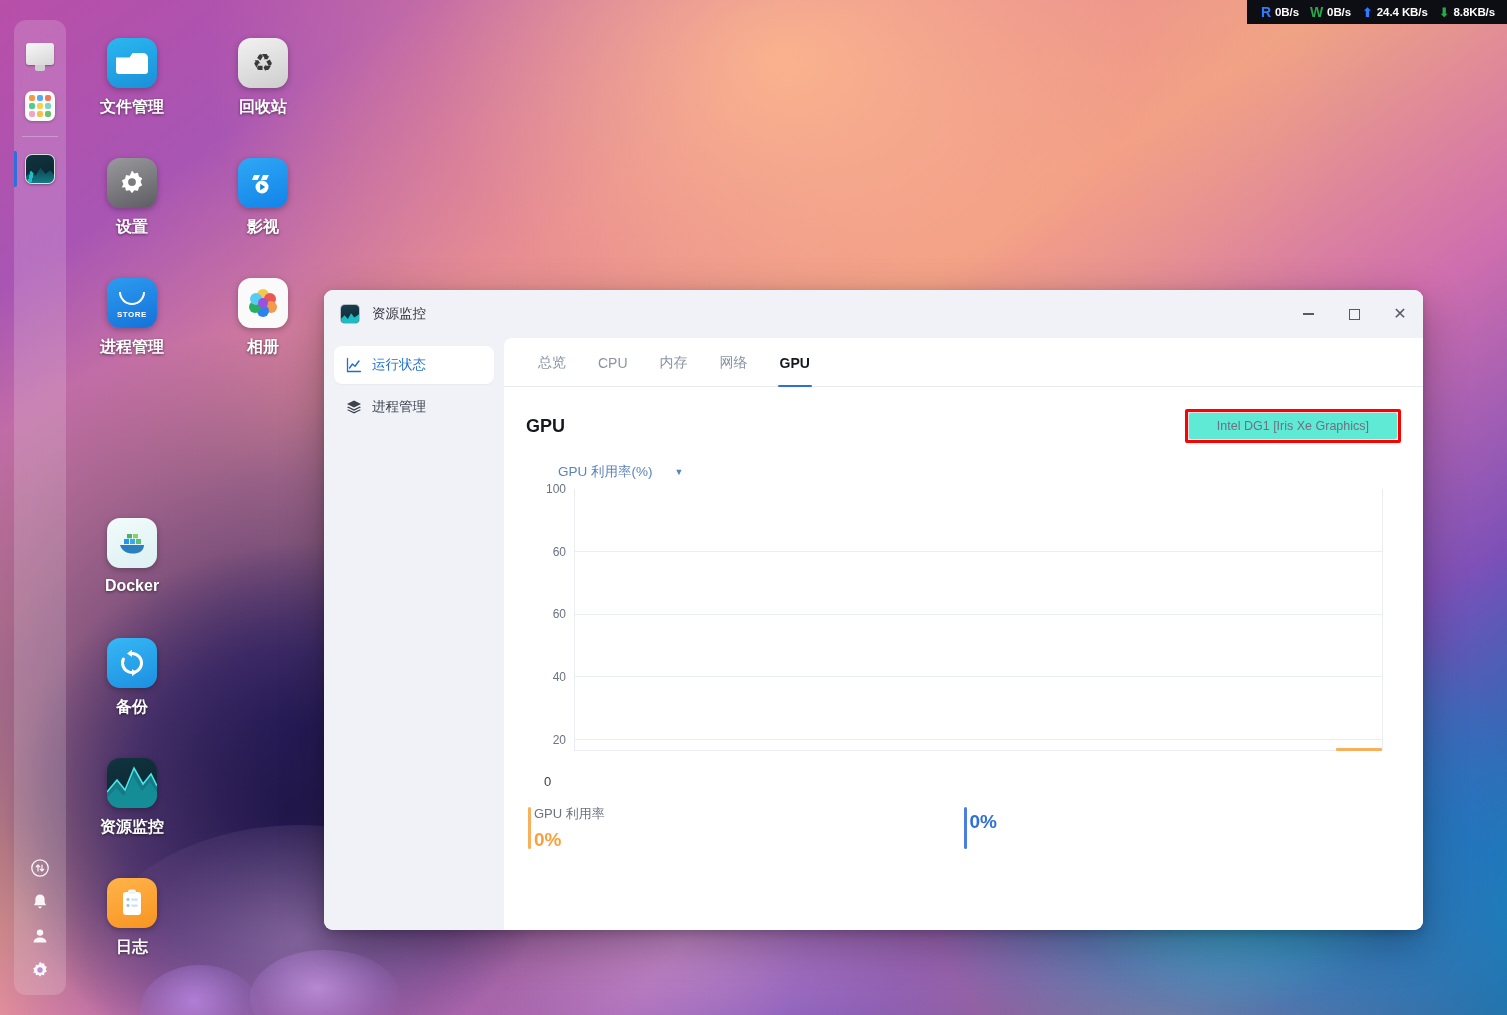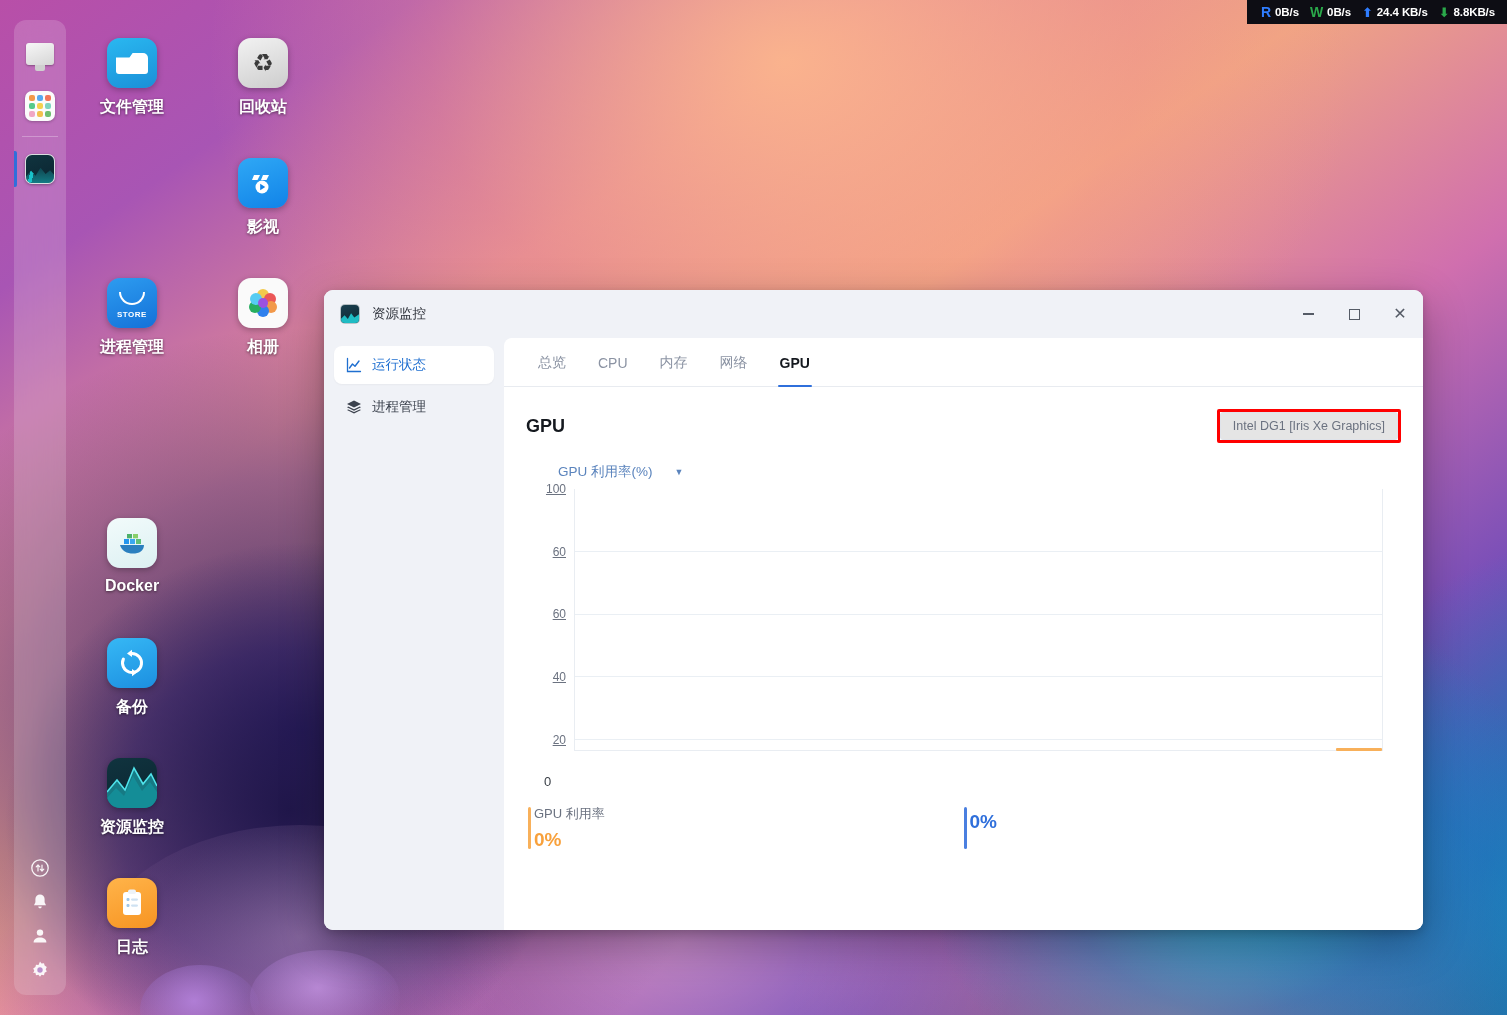--- a/index.html
+++ b/index.html
@@ -289,24 +289,24 @@
   #panel-head { display: flex; align-items: center; }
   #panel-title { font-size: 18px; font-weight: bold; color: #15191f; }
   #gpu-select-wrap {
     margin-left: auto;
     border: 3px solid #ff0000;
     border-radius: 2px;
     padding: 0;
     display: inline-flex;
   }
   #gpu-select {
-    background: #e5e5e5;
+    background: #5eead4;
     border: 1px solid #dfe3ea;
     border-radius: 3px;
-    padding: 6px 12px;
+    padding: 6px 28px;
     font-size: 12.5px;
     color: #6b7280;
     white-space: nowrap;
   }
 
   #chart-legend-row {
     margin-top: 20px; margin-left: 32px;
     display: flex; align-items: center;
   }
   #chart-metric {
@@ -322,21 +322,20 @@
     height: 300px;
     flex: none;
   }
   .ytick {
     position: absolute;
     right: calc(100% - 48px);
     transform: translateY(-50%);
     font-size: 12px; color: #6b7280;
     width: 48px; text-align: right;
     padding-right: 8px;
-    text-decoration: underline;
   }
   #plot {
     position: absolute;
     left: 48px; right: 18px; top: 0; bottom: 38px;
     border: 1px solid #e9edf2;
     border-top: none;
     background: #ffffff;
   }
   .gridline {
     position: absolute; left: 0; right: 0;
@@ -462,20 +461,29 @@
     <div class="label">文件管理</div>
   </div>
 
   <div class="desk-icon" style="left:215px; top:38px;">
     <div class="tile t-recycle">
         <span class="g">♻</span>
       </div>
     <div class="label">回收站</div>
   </div>
 
+  <div class="desk-icon" style="left:84px;  top:158px;">
+    <div class="tile t-gear">
+      <svg width="30" height="30" viewBox="0 0 20 20">
+        <path d="M10 1.6l1.5 2 2.5-.4.6 2.4 2.2 1.3-1.1 2.3 1.1 2.3-2.2 1.3-.6 2.4-2.5-.4-1.5 2-1.5-2-2.5.4-.6-2.4L3.2 13l1.1-2.3L3.2 8.4l2.2-1.3.6-2.4 2.5.4z" fill="#fff"></path>
+        <circle cx="10" cy="9.4" r="2.6" fill="#7b7b81"></circle>
+      </svg>
+    </div>
+    <div class="label">设置</div>
+  </div>
 
   <div class="desk-icon" style="left:215px; top:158px;">
     <div class="tile t-video">
       <svg width="30" height="30" viewBox="0 0 30 30">
         <path d="M6 7h6l-2.5 5H4z" fill="#fff"></path>
         <path d="M15 7h6l-2.5 5H13z" fill="#fff"></path>
         <circle cx="14" cy="19" r="6.5" fill="#fff"></circle>
         <path d="M12.2 15.8l5 3.2-5 3.2z" fill="#1183e8"></path>
       </svg>
     </div>

